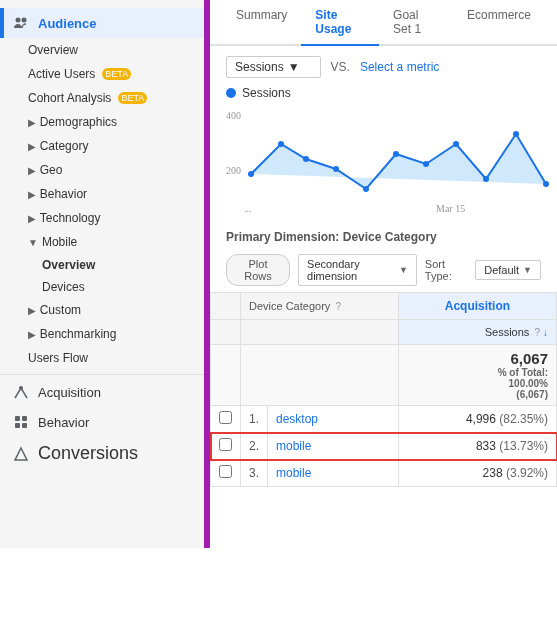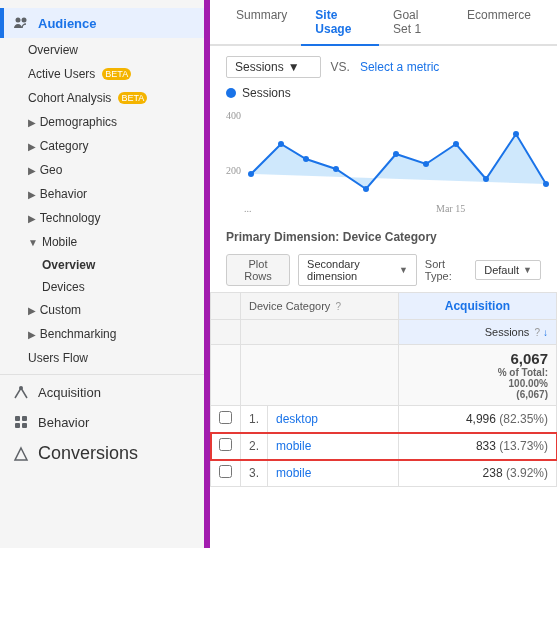--- a/index.html
+++ b/index.html
@@ -159,21 +159,21 @@
       align-items: center;
       gap: 8px;
       padding: 4px 16px 6px;
     }
     .btn-plot {
       border: 1px solid #ccc;
       background: #f5f5f5;
       padding: 3px 10px;
       font-size: 11px;
       cursor: pointer;
-      border-radius: 3px;
+      border-radius: 12px;
       color: #555;
     }
     .dropdown-btn {
       border: 1px solid #ccc;
       background: #fff;
       padding: 3px 8px;
       font-size: 11px;
       cursor: pointer;
       border-radius: 2px;
       color: #333;

